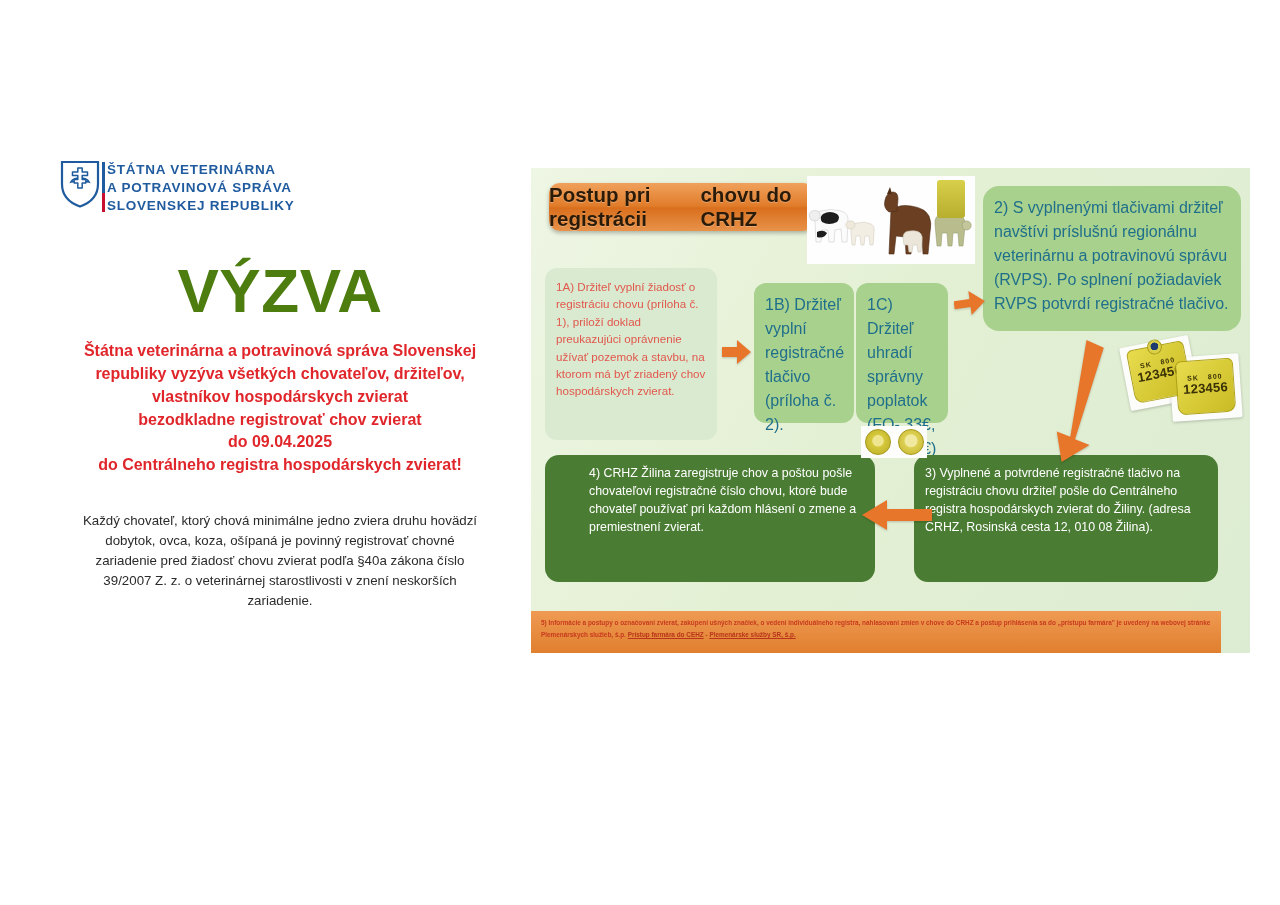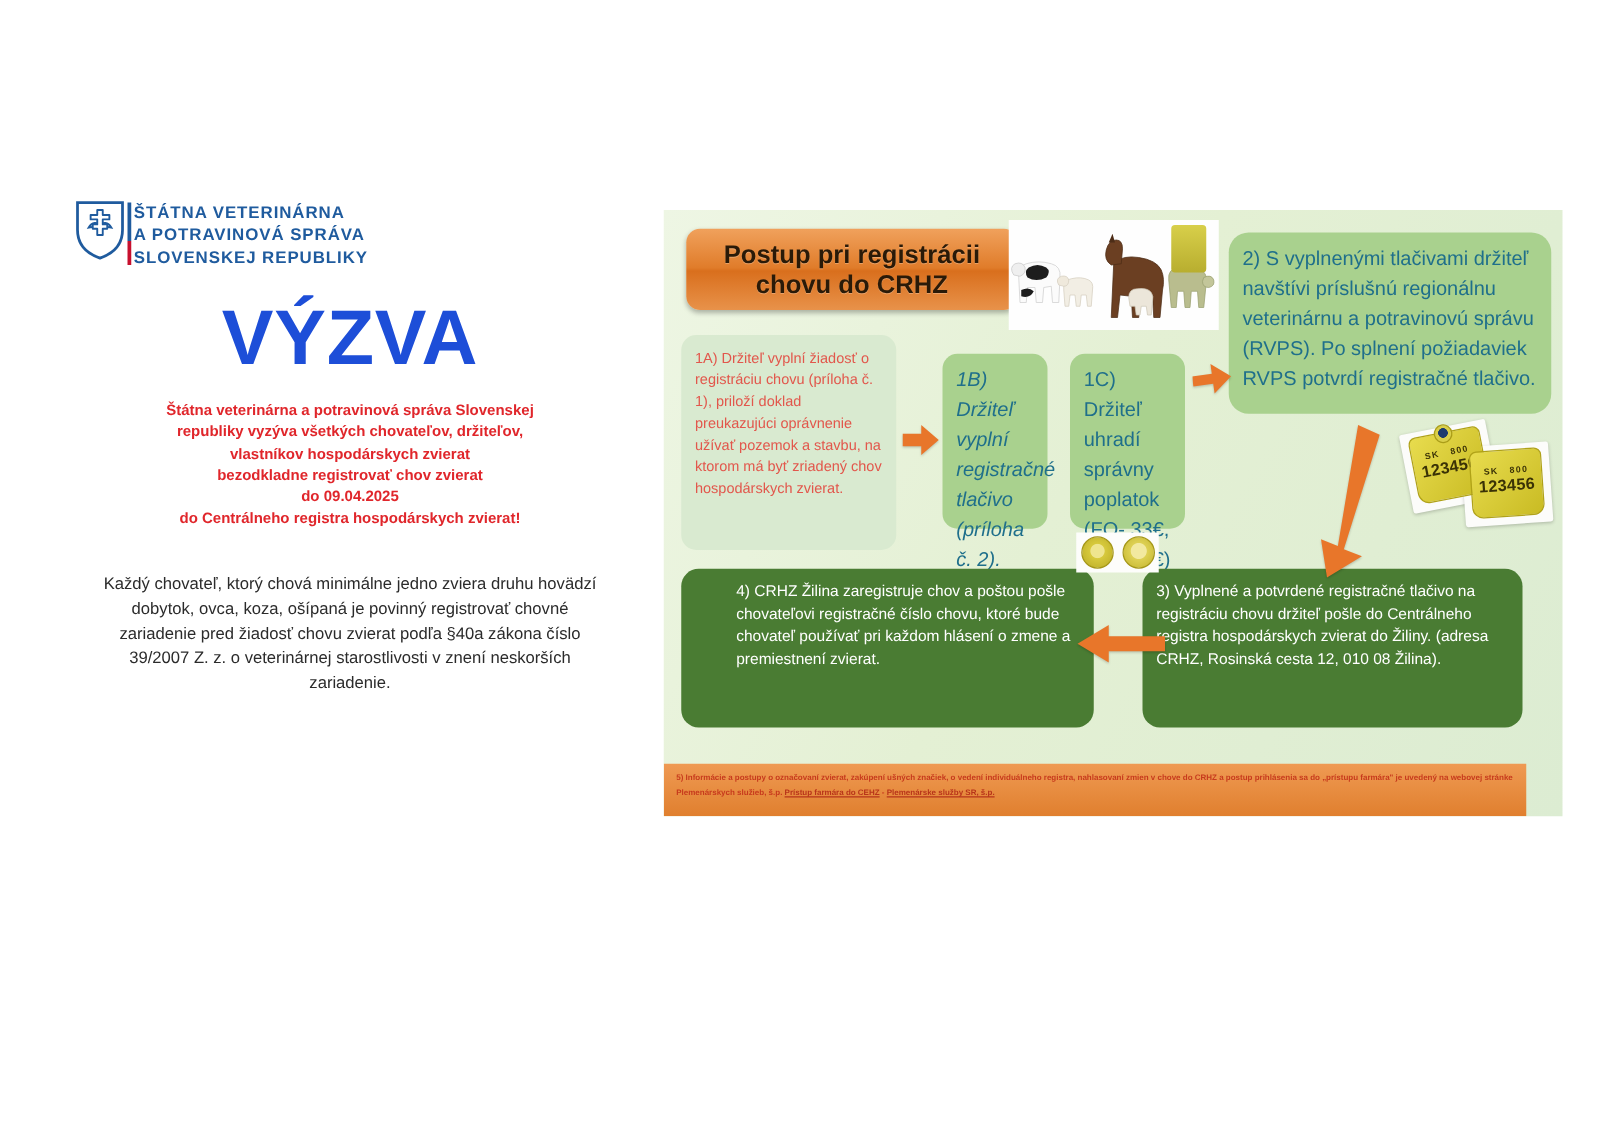--- a/index.html
+++ b/index.html
@@ -12,45 +12,45 @@
 
   
   .left-col{position:absolute;left:40px;top:160px;width:480px;}
 
   .org-header{display:flex;align-items:flex-start;gap:2px;padding-left:20px;}
   .crest{width:40px;height:48px;flex:0 0 auto;}
   .crest-divider{width:3px;height:50px;background:linear-gradient(to bottom,#1f5b9e 0 62%,#c8102e 62% 100%);margin-top:2px;flex:0 0 auto;}
   .org-lines{font-size:13.5px;line-height:1.32;font-weight:bold;color:#1f5b9e;letter-spacing:.055em;padding-top:1px;}
 
   .vyzva{
-    text-align:center;color:#1d4ed8;font-weight:bold;
-    font-size:62px;line-height:1;margin-top:26px;letter-spacing:.01em;
+    text-align:center;color:#4d7c0f;font-weight:bold;
+    font-size:62px;line-height:1;margin-top:46px;letter-spacing:.01em;
   }
   .red-block{
     text-align:center;color:#e0262b;font-weight:bold;
-    font-size:12px;line-height:1.42;margin-top:18px;
+    font-size:16px;line-height:1.42;margin-top:18px;
   }
   .black-block{
     text-align:center;color:#2b2b2b;font-size:13.3px;
     line-height:1.5;margin-top:34px;
   }
 
   
   .info{
     position:absolute;left:531px;top:168px;width:719px;height:485px;
     background:linear-gradient(120deg,#eef6e4 0%,#e4f0d4 45%,#dcecd2 100%);
     overflow:hidden;
   }
 
   .banner{
-    position:absolute;left:18px;top:15px;width:265px;height:65px;
+    position:absolute;left:18px;top:15px;width:265px;height:48px;
     border-radius:11px;
     background:linear-gradient(to bottom,#f0a15c 0%,#e07c2a 48%,#d96f1d 52%,#e8924a 100%);
     box-shadow:0 2px 4px rgba(0,0,0,.28);
-    display:flex;flex-direction:column;align-items:center;justify-content:center;
+    display:flex;flex-direction:row;align-items:center;justify-content:center;
     color:#2a1a08;font-weight:bold;font-size:20.5px;line-height:1.16;
     text-shadow:0 1px 0 rgba(255,255,255,.25);
   }
 
   .animals{
     position:absolute;left:276px;top:8px;width:168px;height:88px;
     background:#fefefe;
   }
   .tag-thumb{
     position:absolute;left:406px;top:12px;width:28px;height:38px;
@@ -61,21 +61,21 @@
   .box{
     position:absolute;border-radius:12px;
     color:#d9534f;font-size:11.6px;line-height:1.5;
     padding:10px 11px;box-sizing:border-box;
   }
   .box.light{background:#d9ead0;color:#e2574c;}
   .box.mid{background:#a9d18e;color:#1f6f8b;font-size:16px;}
   .box.dark{background:#4a7c33;color:#ffffff;font-size:12.4px;line-height:1.45;}
 
   #box1a{left:14px;top:100px;width:172px;height:172px;}
-  #box1b{left:223px;top:115px;width:84px;height:140px;font-style:italic;}
+  #box1b{left:223px;top:115px;width:100px;height:140px;}
   #box1c{left:325px;top:115px;width:92px;height:140px;}
   #box2 {left:452px;top:18px;width:258px;height:145px;border-radius:16px;}
   #box3 {left:383px;top:287px;width:304px;height:127px;border-radius:14px;}
   #box4 {left:14px;top:287px;width:330px;height:127px;border-radius:14px;padding-left:44px;}
 
   .footer-bar{
     position:absolute;left:0;bottom:0;width:690px;height:42px;
     background:linear-gradient(to bottom,#ef9a53,#e07f2e);
     padding:6px 10px;box-sizing:border-box;
     color:#c73a1d;font-size:6.4px;line-height:1.85;font-weight:bold;

